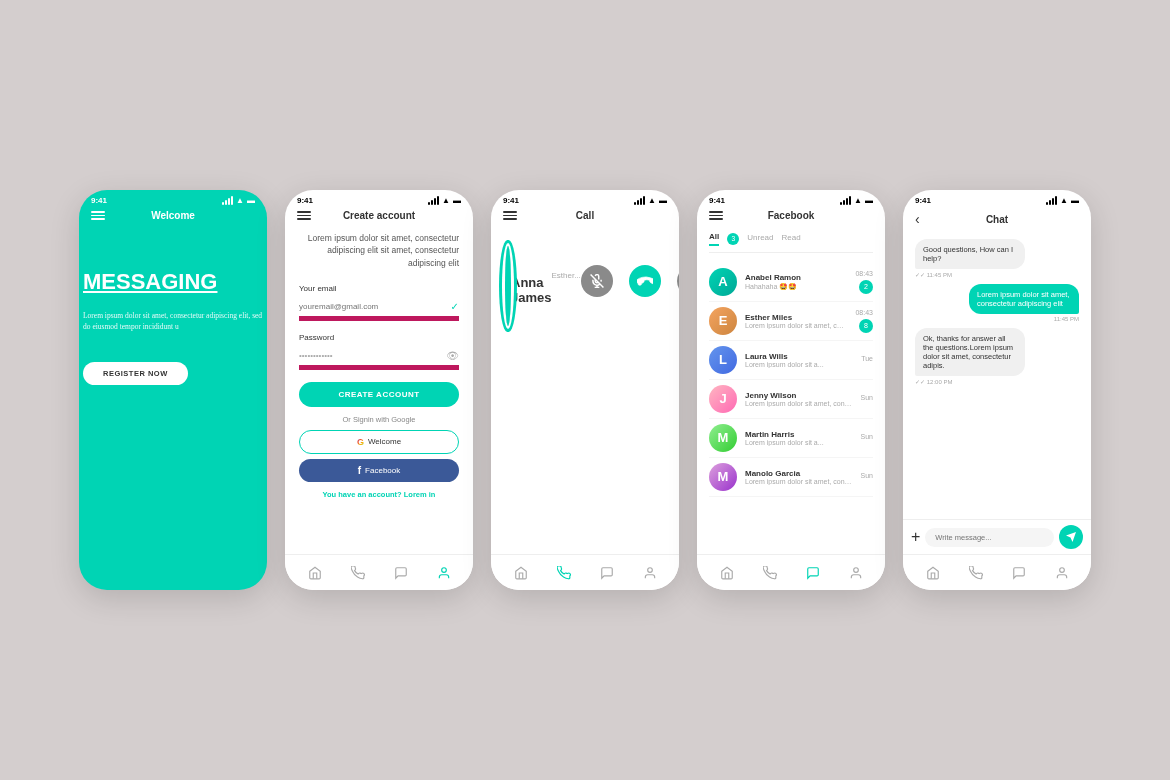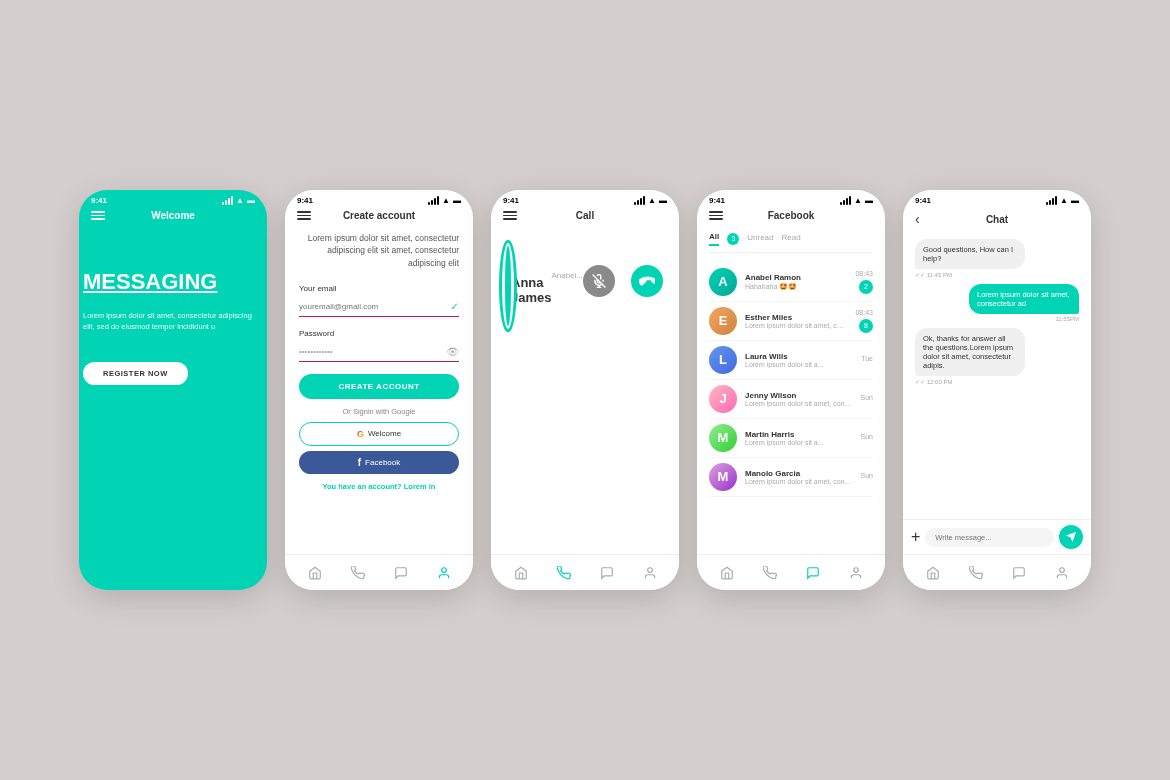--- a/index.html
+++ b/index.html
@@ -131,20 +131,21 @@
       font-weight: 900;
       text-decoration: underline;
       line-height: 1.1;
       margin-bottom: 16px;
     }
     .p1-desc {
       font-size: 7.5px;
       line-height: 1.5;
       margin-bottom: 30px;
       opacity: 0.9;
+      font-family: Liberation Serif, serif;
     }
     .p1-register-btn {
       background: #fff;
       color: #333;
       border: none;
       border-radius: 20px;
       padding: 7px 20px;
       font-size: 7.5px;
       font-weight: 700;
       cursor: pointer;
@@ -169,21 +170,21 @@
     .p2-label {
       font-size: 8px;
       color: #333;
       font-weight: 500;
       margin-bottom: 4px;
     }
     .p2-input-row {
       display: flex;
       justify-content: space-between;
       align-items: center;
-      border-bottom: 1px solid #be185d;
+      border-bottom: 5px solid #be185d;
       padding: 4px 0;
       margin-bottom: 12px;
     }
     .p2-input-row input {
       border: none; outline: none; background: transparent;
       font-size: 8px; color: #aaa; width: 100%;
     }
     .p2-create-btn {
       width: 100%;
       background: #00d4b4;
@@ -663,21 +664,21 @@
         <svg width="60" height="60" viewBox="0 0 60 60">
           <rect width="60" height="60" fill="#c4977a"></rect>
           <ellipse cx="30" cy="22" rx="12" ry="14" fill="#8B5E3C"></ellipse>
           <ellipse cx="30" cy="55" rx="20" ry="16" fill="#8B5E3C"></ellipse>
           <ellipse cx="30" cy="20" rx="10" ry="12" fill="#F4C8A0"></ellipse>
           <ellipse cx="30" cy="50" rx="18" ry="14" fill="#F4C8A0"></ellipse>
         </svg>
       </div>
     </div>
     <div class="p3-name">Anna James</div>
-    <div class="p3-status">Anabel...</div>
+    <div class="p3-status">Esther...</div>
     <div class="p3-actions">
       <div class="p3-action-btn grey">
         <svg width="14" height="14" viewBox="0 0 24 24" fill="none" stroke="#fff" stroke-width="2.5">
             <line x1="1" y1="1" x2="23" y2="23"></line>
             <path d="M9 9v3a3 3 0 005.12 2.12M15 9.34V4a3 3 0 00-5.94-.6"></path>
             <path d="M17 16.95A7 7 0 015 12v-2m14 0v2a7 7 0 01-.11 1.23"></path>
             <line x1="12" y1="19" x2="12" y2="23"></line>
             <line x1="8" y1="23" x2="16" y2="23"></line>
           </svg>
       </div>
@@ -880,26 +881,26 @@
     <span class="nav-title">Chat</span>
   </div>
 
   <div class="p5-content">
 
     <div class="p5-incoming">
       <div class="p5-bubble-incoming">Good questions, How can I help?</div>
       <div class="p5-time">✓✓ 11:45 PM</div>
     </div>
 
-
-
     <div class="p5-outgoing">
-      <div class="p5-bubble-outgoing">Lorem ipsum dolor sit amet, consectetur ad</div>
-      <div class="p5-time-right">11:55PM</div>
-    </div>
+      <div class="p5-bubble-outgoing">Lorem ipsum dolor sit amet, consectetur adipiscing elit</div>
+      <div class="p5-time-right">11:45 PM</div>
+    </div>
+
+
 
     <div class="p5-incoming">
       <div class="p5-bubble-incoming">Ok, thanks for answer all the questions.Lorem ipsum dolor sit amet, consectetur adipis.</div>
       <div class="p5-time">✓✓ 12:00 PM</div>
     </div>
   </div>
 
   <div class="p5-input-bar">
     <span class="p5-plus">+</span>
     <input class="p5-msg-input" type="text" placeholder="Write message..." style="">

